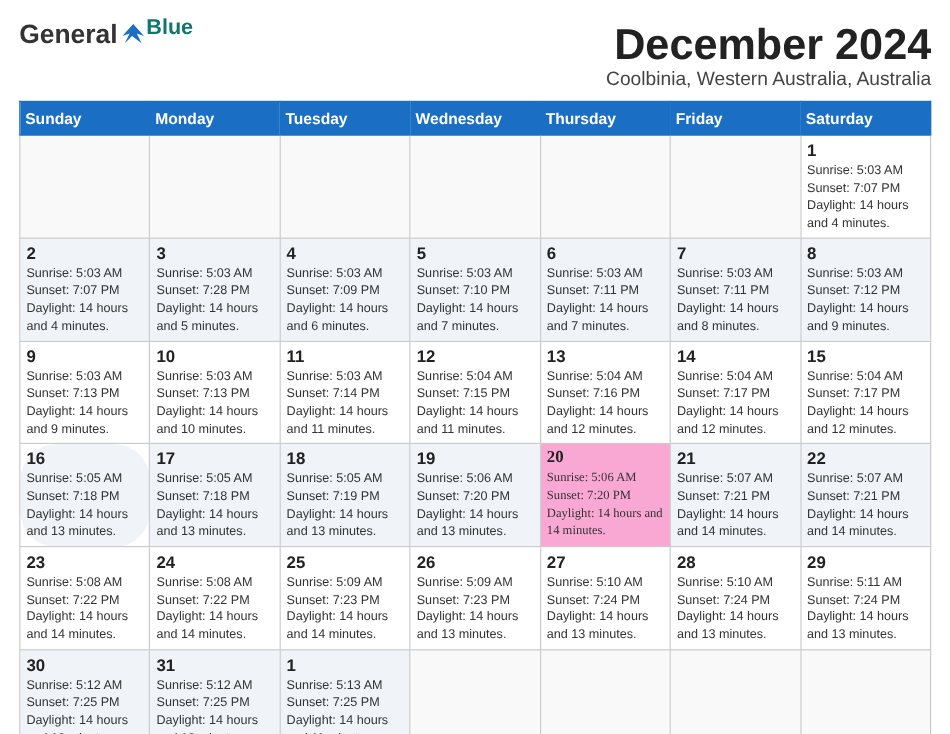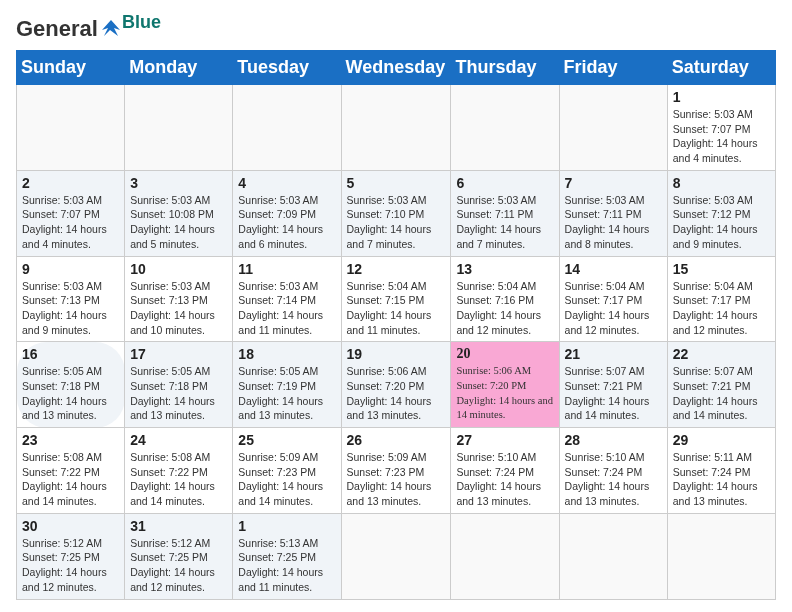--- a/index.html
+++ b/index.html
@@ -36,21 +36,21 @@
     .calendar {
       width: 100%;
       border-collapse: collapse;
       font-size: 11px;
     }
     .calendar th {
       background: #1a6fc4;
       color: #fff;
       padding: 6px 4px;
       text-align: left;
-      font-size: 18px;
+      font-size: 13px;
       font-weight: bold;
       border: 1px solid #1a6fc4;
     }
     .calendar td {
       border: 1px solid #ccc;
       vertical-align: top;
       padding: 4px 5px;
       width: 107px;
       min-height: 80px;
       background: #fff;
@@ -87,20 +87,24 @@
 <div>
   <div class="header-area">
     <div class="logo">
       <div class="logo-row">
         <span style="font-size:22px;font-weight:bold;color:#333;">General</span>
         <svg width="22" height="22" viewBox="0 0 22 22" style="margin-left:2px;">
           <polygon points="11,2 20,12 14,10 18,18 10,12 4,18 8,10 2,12" fill="#1a6fc4"></polygon>
         </svg>
       </div>
       <span style="font-size:18px;font-weight:bold;color:#0f766e;margin-top:-4px;">Blue</span>
+    </div>
+    <div class="title-area">
+      <div class="month-title">December 2024</div>
+      <div class="location-title">Coolbinia, Western Australia, Australia</div>
     </div>
   </div>
 
   <table class="calendar">
     <thead>
       <tr>
         <th>Sunday</th>
         <th>Monday</th>
         <th>Tuesday</th>
         <th>Wednesday</th>
@@ -132,21 +136,21 @@
             <div class="day-info">
               <div>Sunrise: 5:03 AM</div>
               <div>Sunset: 7:07 PM</div>
               <div>Daylight: 14 hours and 4 minutes.</div>
             </div>
           </td>
           <td style="background: rgb(240, 244, 248);">
             <span class="day-num">3</span>
             <div class="day-info">
               <div>Sunrise: 5:03 AM</div>
-              <div>Sunset: 10:08 PM</div>
+              <div>Sunset: 7:28 PM</div>
               <div>Daylight: 14 hours and 5 minutes.</div>
             </div>
           </td>
           <td style="background: rgb(240, 244, 248);">
             <span class="day-num">4</span>
             <div class="day-info">
               <div>Sunrise: 5:03 AM</div>
               <div>Sunset: 7:09 PM</div>
               <div>Daylight: 14 hours and 6 minutes.</div>
             </div>

